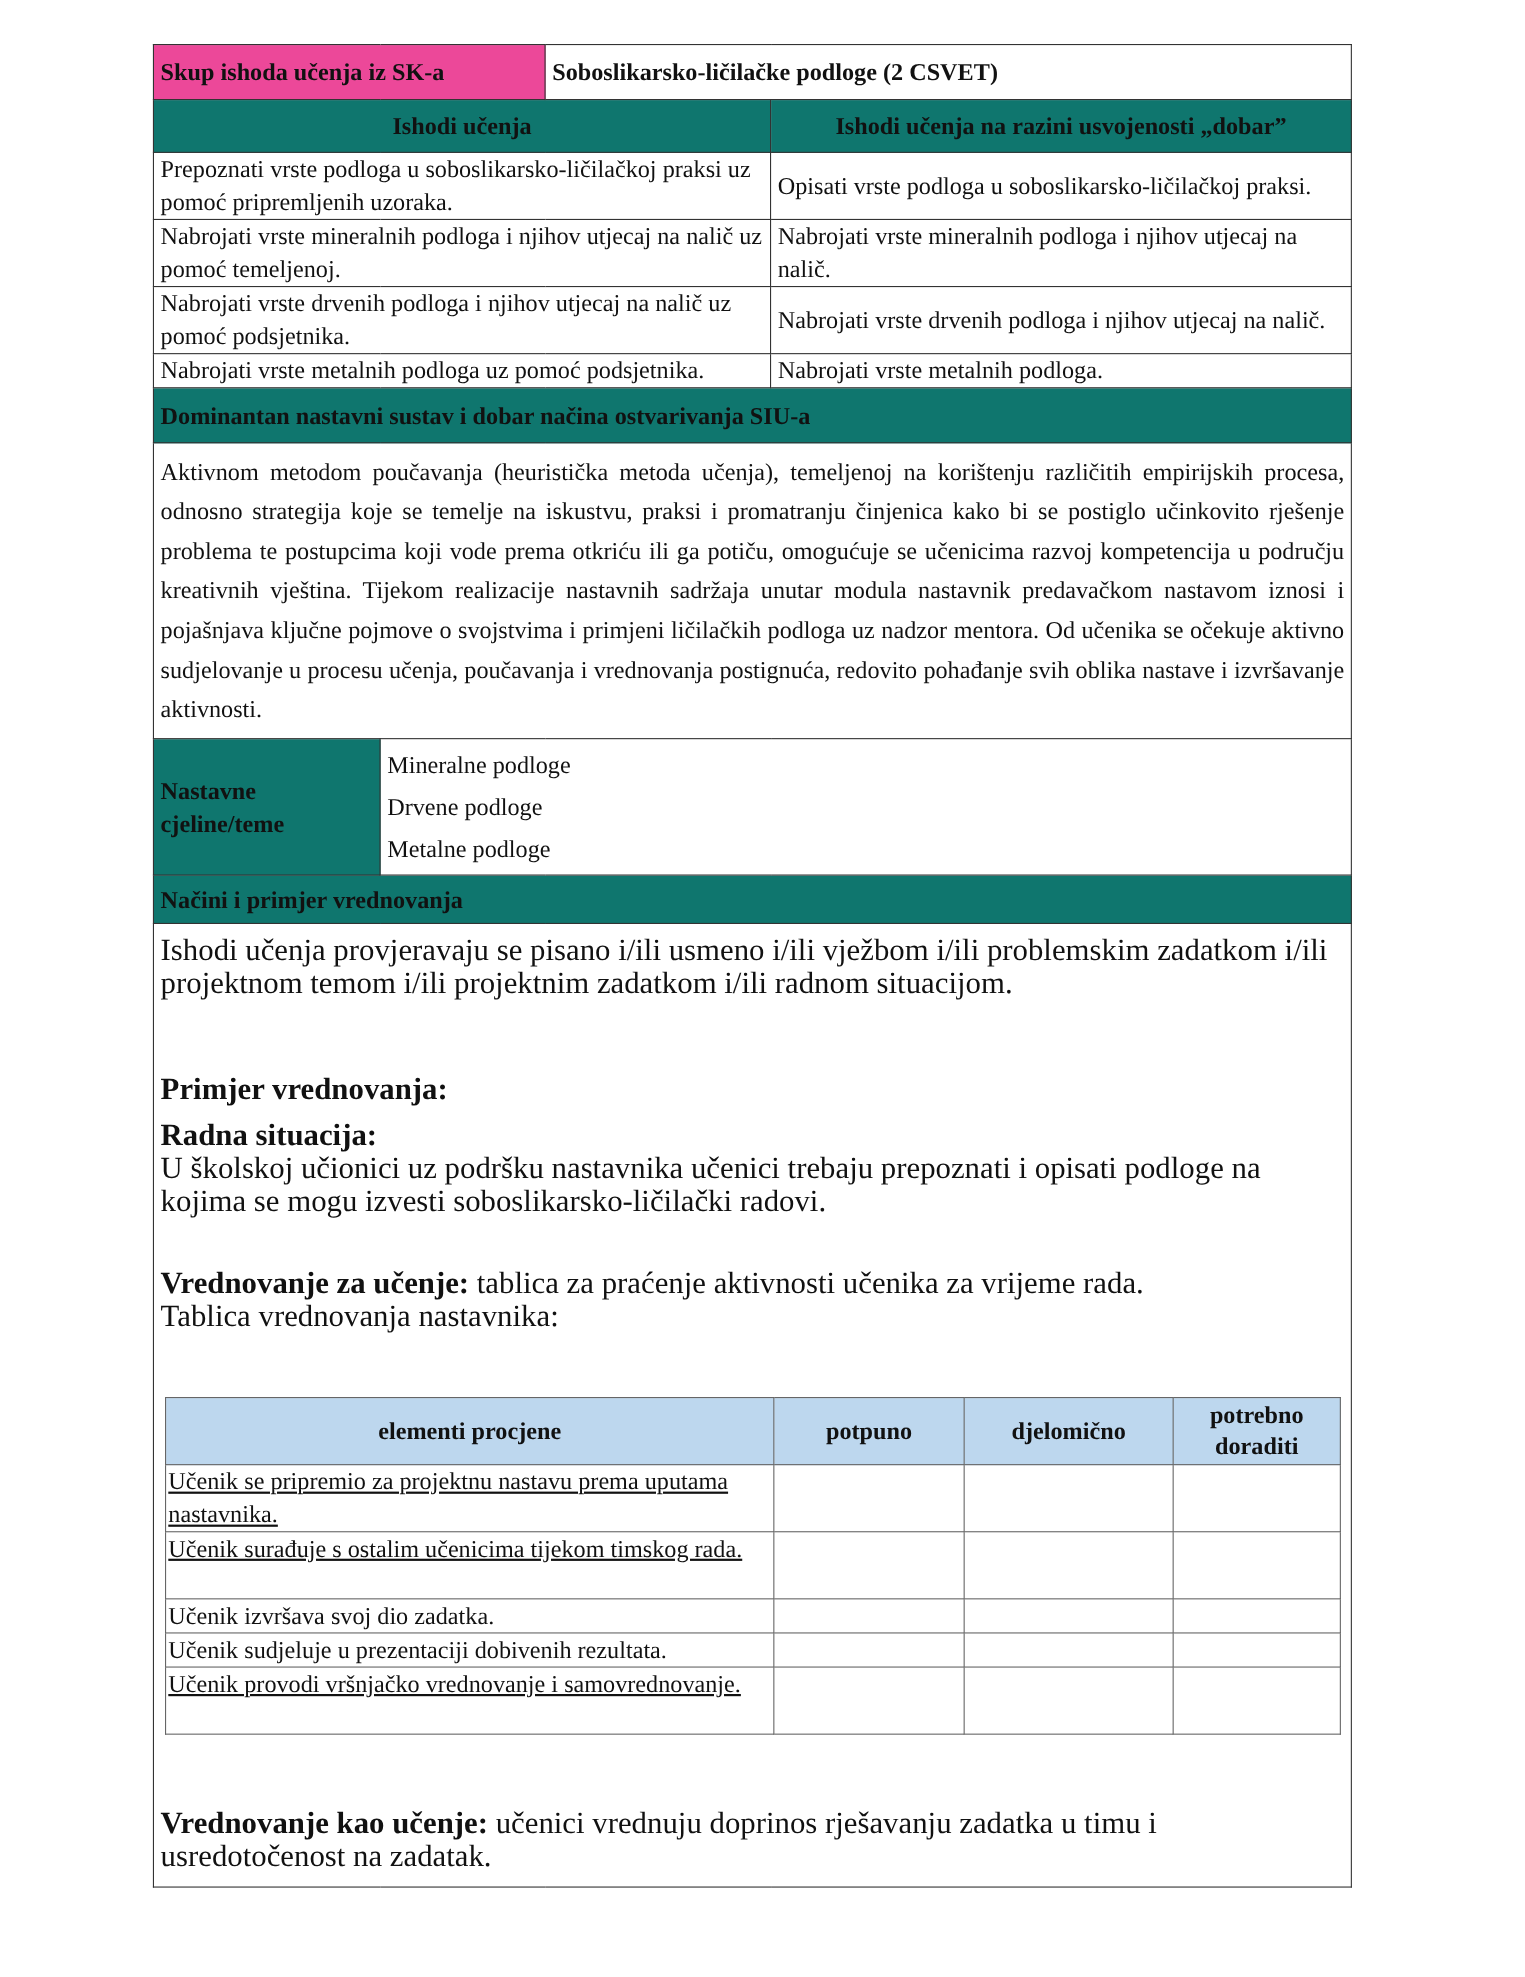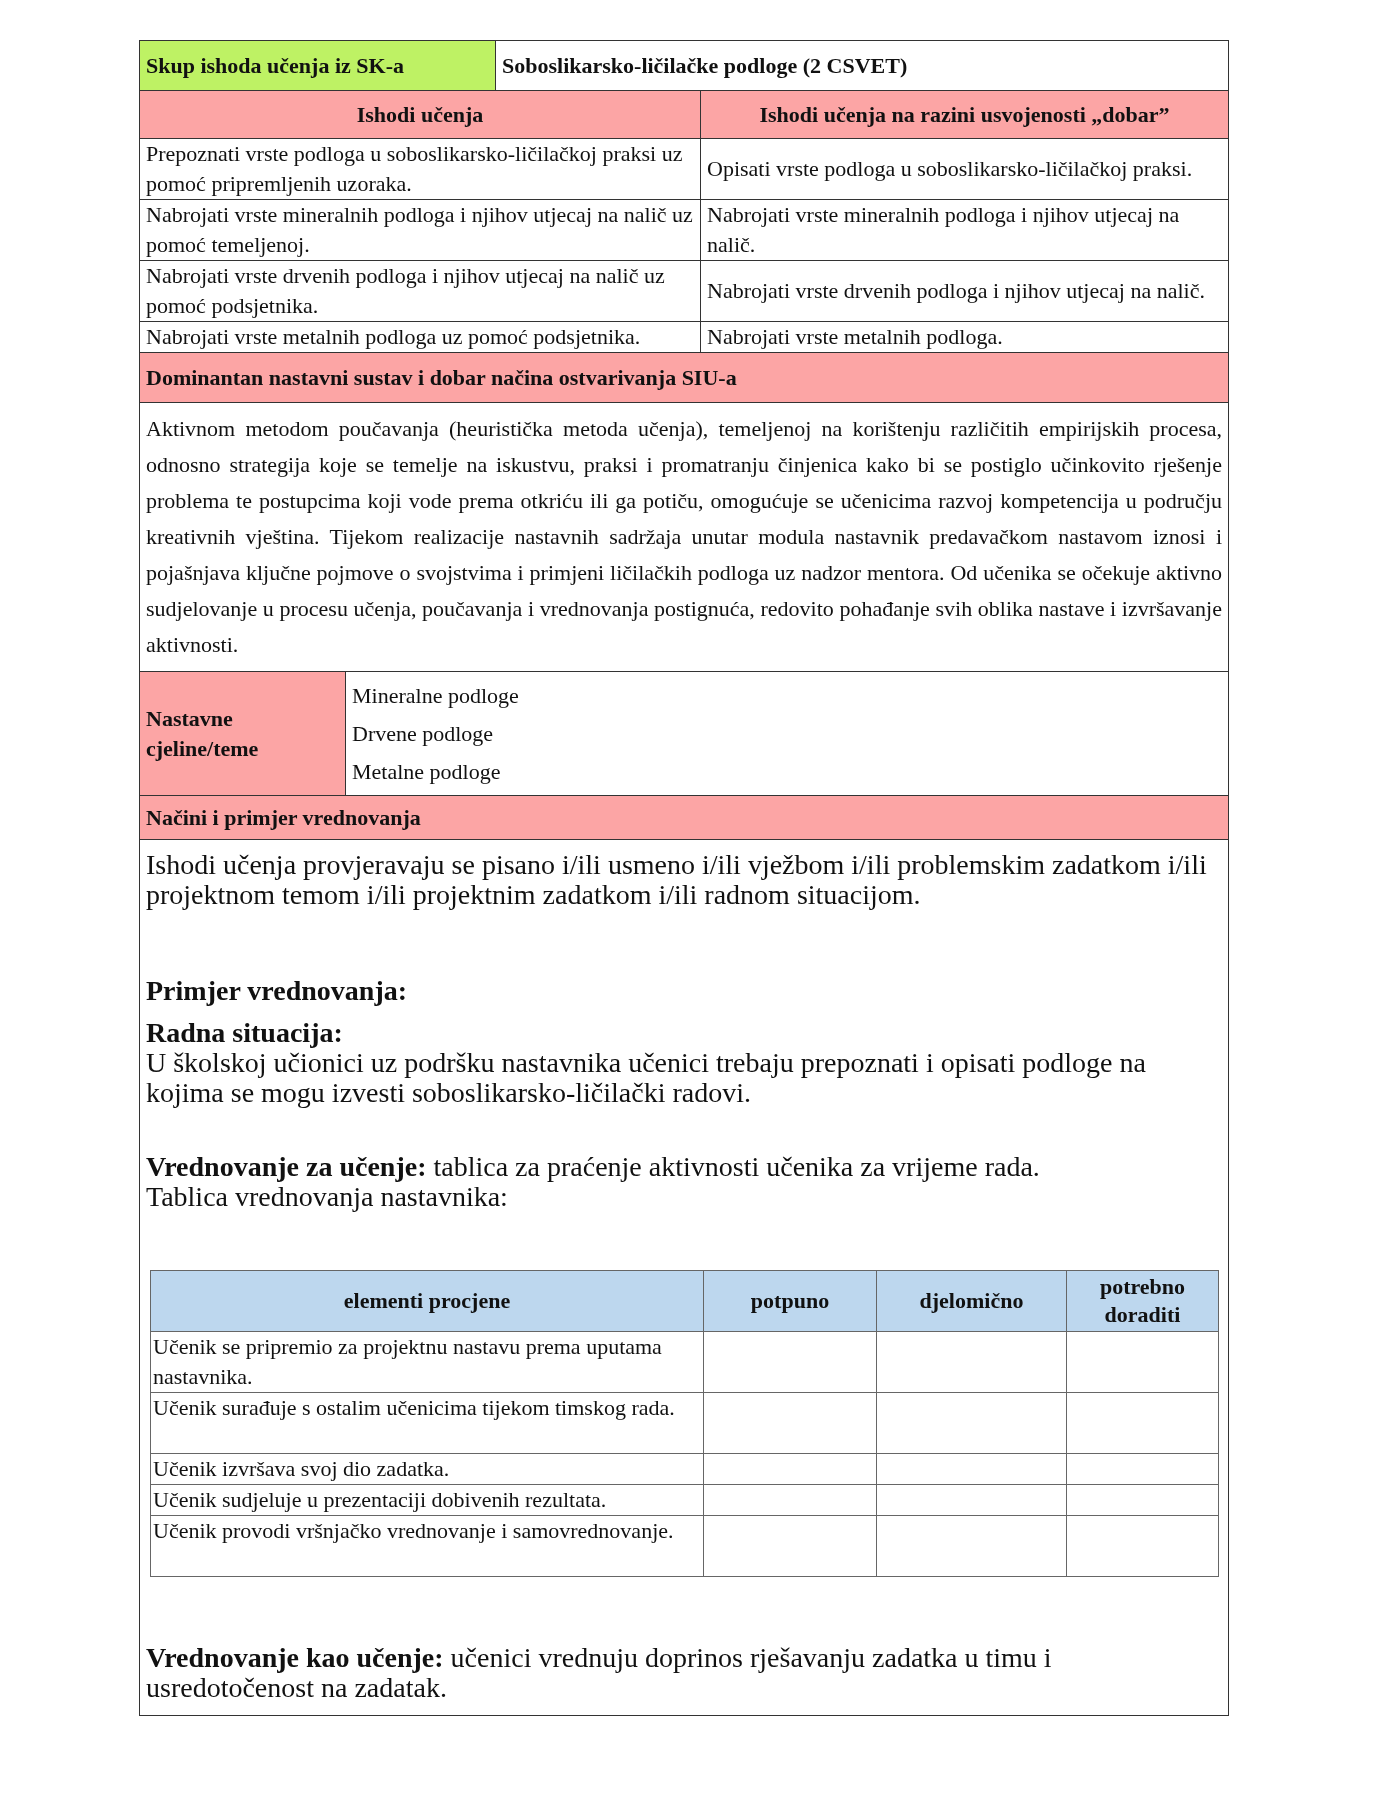--- a/index.html
+++ b/index.html
@@ -1,33 +1,33 @@
 <!DOCTYPE html>
 <html><head>
   <meta charset="utf-8">
   <style>
     html, body { margin: 0; padding: 0; background: #ffffff; }
     body { width: 1386px; height: 1797px; position: relative; font-family: "Liberation Serif", "DejaVu Serif", serif; color: #111; }
     .page { position: absolute; left: 139px; top: 40px; width: 1089px; }
     table.main { width: 1089px; border-collapse: collapse; table-layout: fixed; }
     table.main td { border: 1.5px solid #333; padding: 0 6px; vertical-align: middle; font-size: 22px; line-height: 30px; }
-    .hdr-dark { background: #bef264; }
-    .hdr-light { background: #fca5a5; }
+    .hdr-dark { background: #ec4899; }
+    .hdr-light { background: #0f766e; }
     .bold { font-weight: bold; }
     .center { text-align: center; }
     .justify { text-align: justify; line-height: 36px !important; padding-top: 8px !important; padding-bottom: 8px !important; }
     .eval-cell { vertical-align: top !important; padding: 10px 6px 12px 6px !important; }
     .eval-cell p { margin: 0; font-size: 28px; line-height: 30px; }
     .sp-lg { height: 66px; }
     .sp-md { height: 44px; }
     .sp-sm { height: 12px; }
     table.assess { width: 1068px; border-collapse: collapse; table-layout: fixed; margin: 14px 0 0 4px; }
     table.assess td { border: 1.5px solid #666; font-size: 22px; line-height: 30px; padding: 0 2px; vertical-align: top; }
     table.assess tr.head td { background: #bdd7ee; font-weight: bold; text-align: center; vertical-align: middle; line-height: 28px; height: 60px; }
-    table.assess tr.r2 td { height: 60px; }
+    table.assess tr.r2 td { height: 60px; text-decoration: underline; }
     table.assess tr.r1 td { height: 30px; }
     .topics-list div { line-height: 38px; }
   </style>
 </head>
 <body>
 
 <div class="page">
   <table class="main">
     <colgroup>
       <col style="width:206px">

